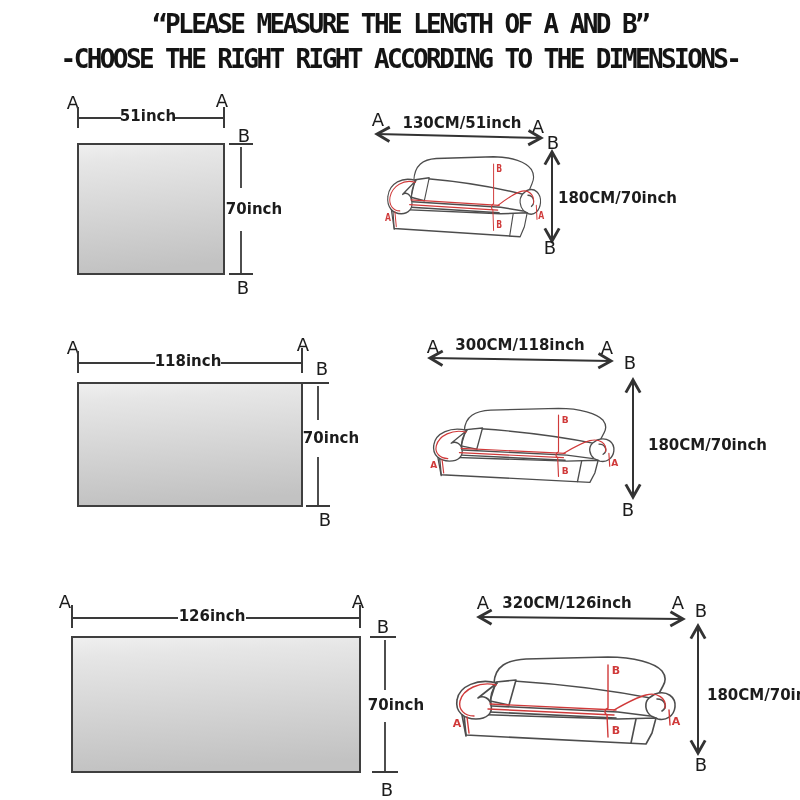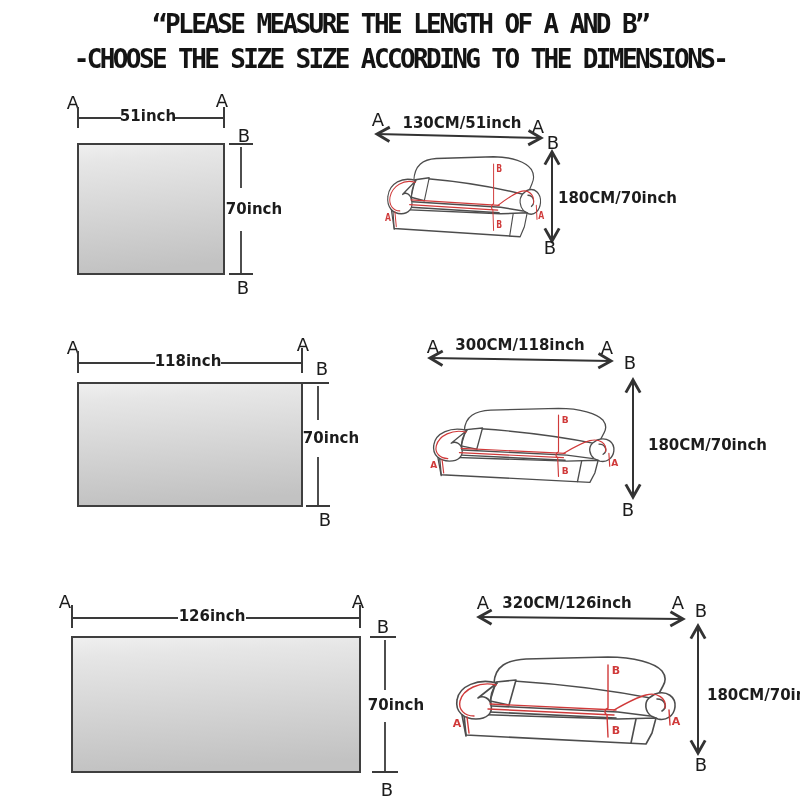--- a/index.html
+++ b/index.html
@@ -22,21 +22,21 @@
   .dimline{stroke:#3a3a3a;stroke-width:1.8;}
   .arrowline{stroke:#333333;stroke-width:2;fill:none;}
   .rectoutline{stroke:#3f3f3f;stroke-width:2;}
 </style>
 </head>
 <body>
 
 <div class="page">
 
   <div class="title-line" id="title1">“PLEASE MEASURE THE LENGTH OF A AND B”</div>
-  <div class="title-line" id="title2">-CHOOSE THE SIZE SIZE ACCORDING TO THE DIMENSIONS-</div>
+  <div class="title-line" id="title2">-CHOOSE THE RIGHT RIGHT ACCORDING TO THE DIMENSIONS-</div>
 
   <svg width="0" height="0" style="position:absolute" aria-hidden="true">
     <defs>
       <linearGradient id="fabricGrad" x1="0" y1="0" x2="0.1" y2="1">
         <stop offset="0" stop-color="#f0f0f0"></stop>
         <stop offset="0.15" stop-color="#e6e6e6"></stop>
         <stop offset="1" stop-color="#c2c2c2"></stop>
       </linearGradient>
       <marker id="arr" viewBox="0 0 10 10" refX="8.5" refY="5" markerWidth="9" markerHeight="9" orient="auto-start-reverse">
         <path d="M1.5,1 L8.5,5 L1.5,9" fill="none" stroke="#333333" stroke-width="1.6"></path>

